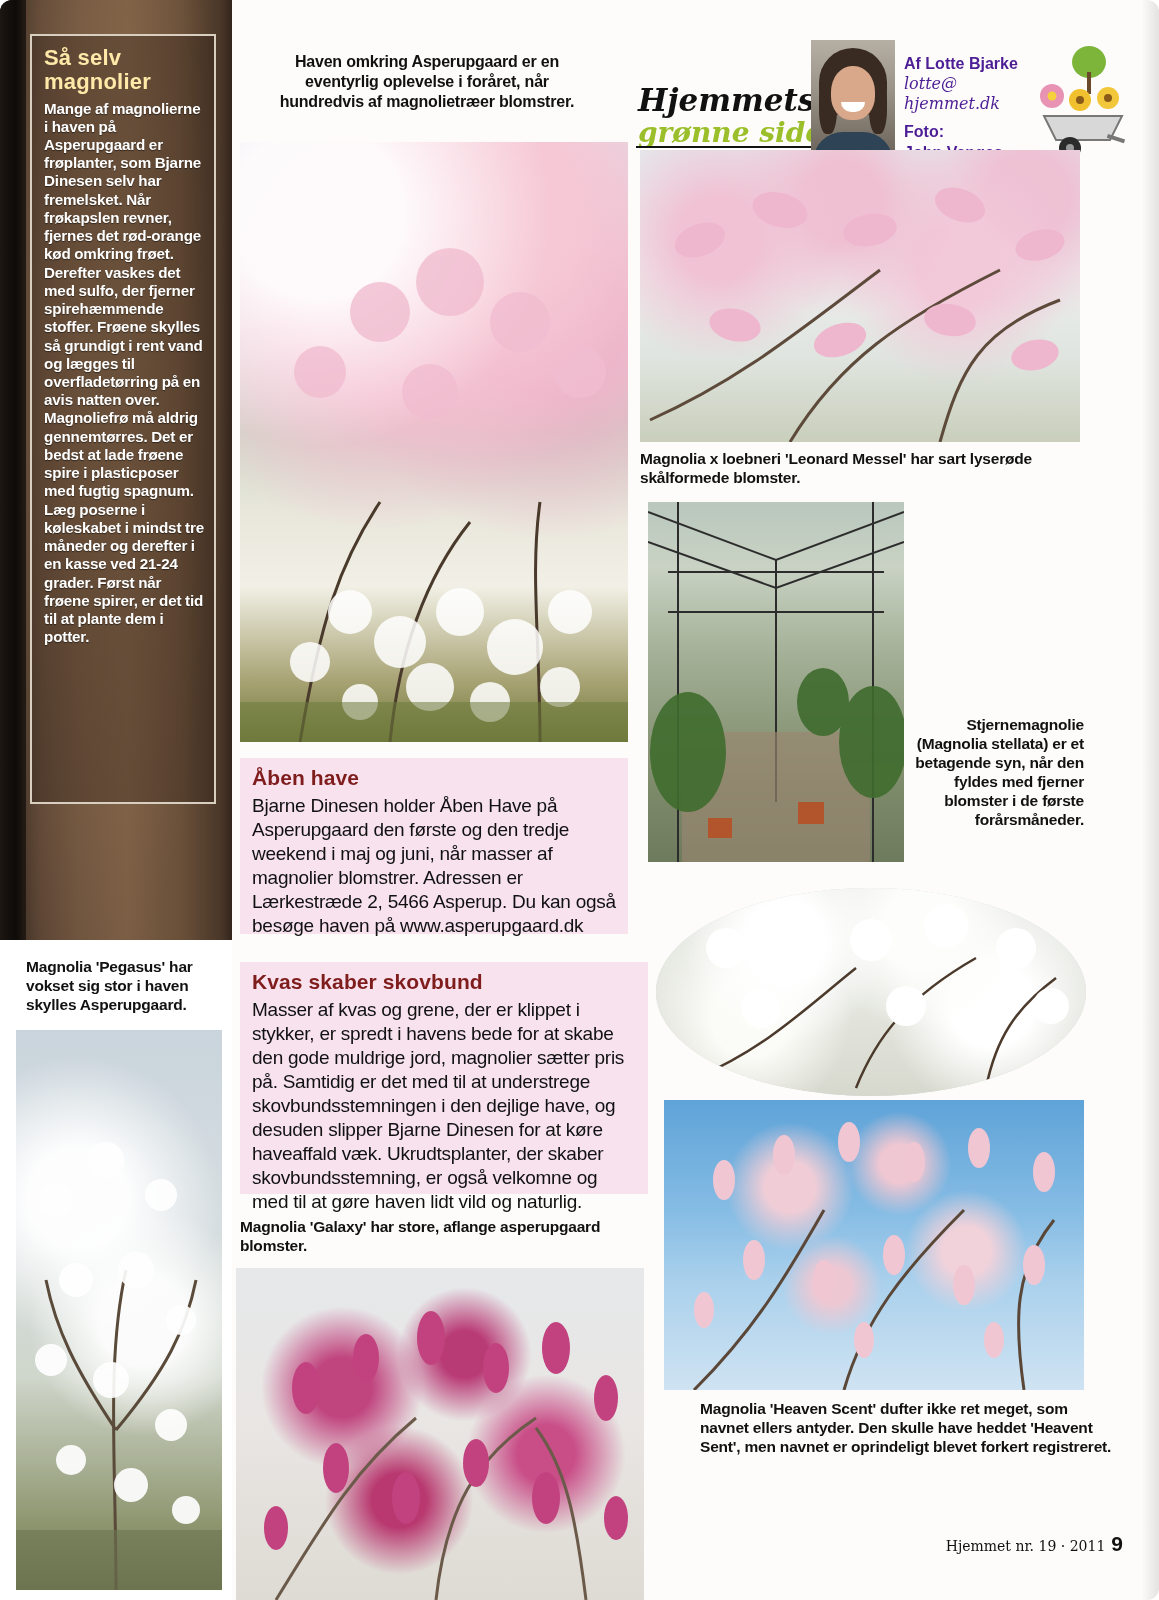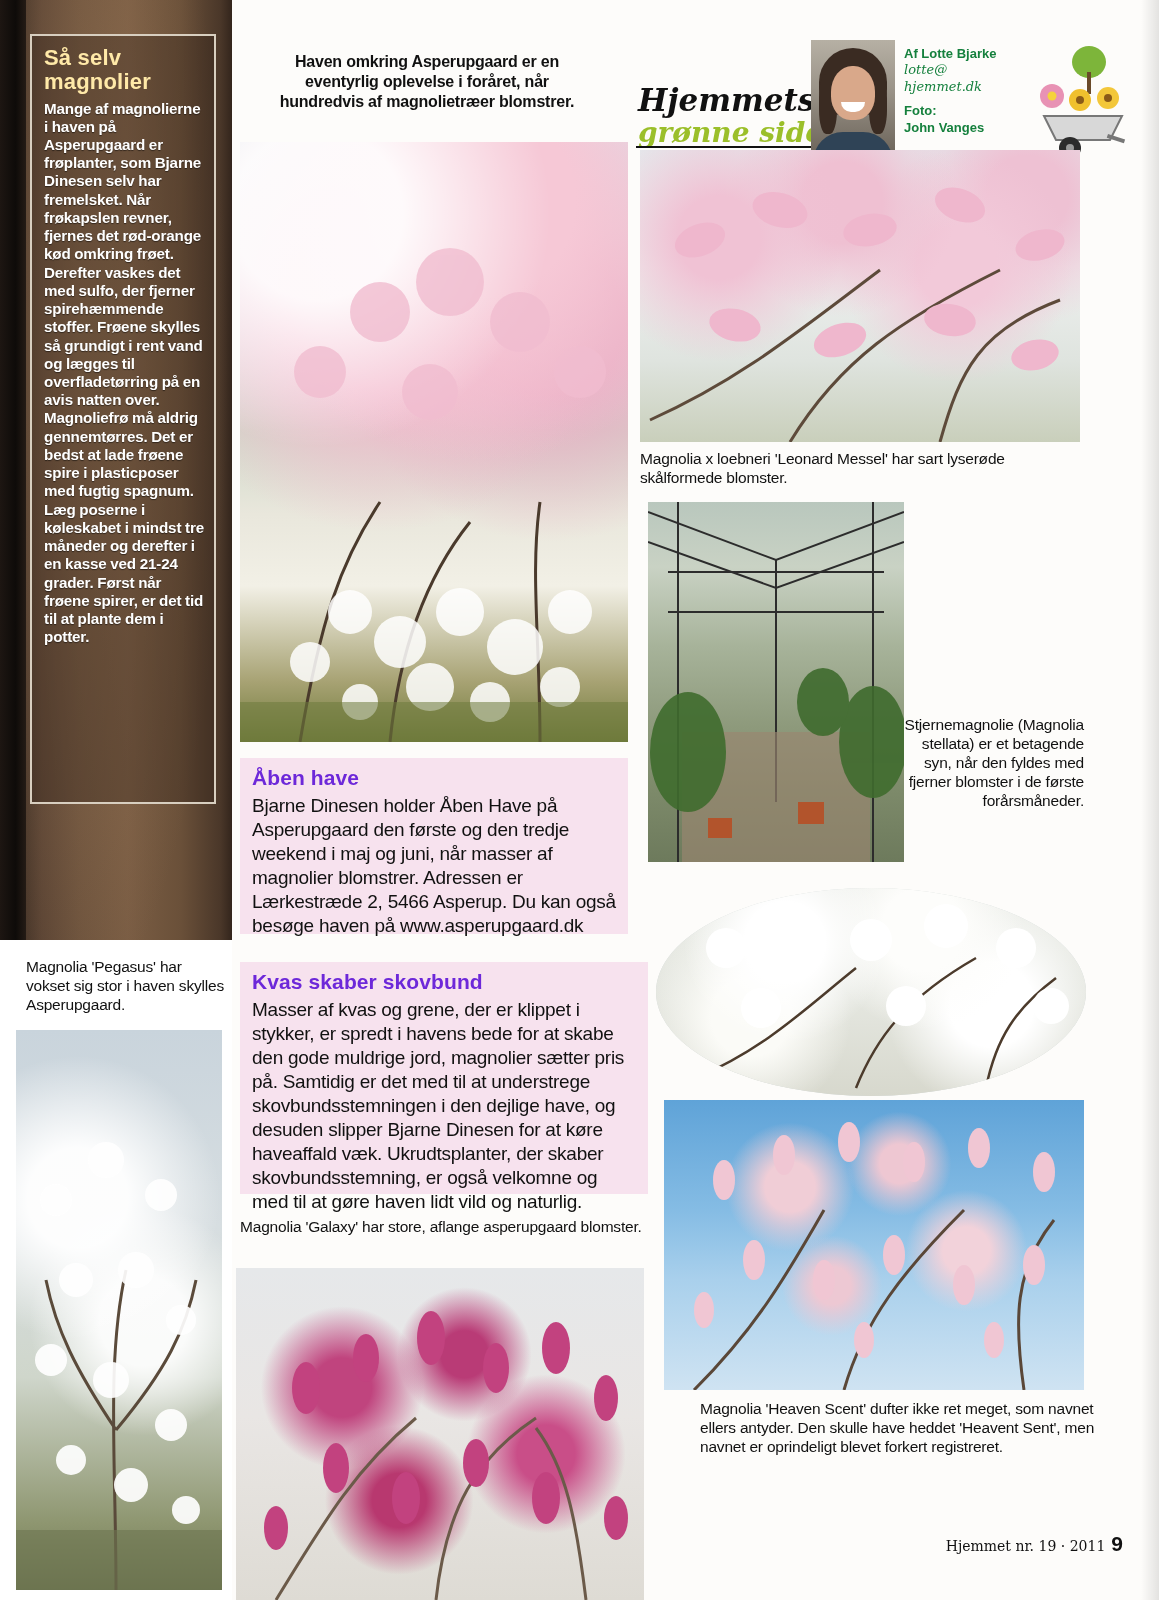--- a/index.html
+++ b/index.html
@@ -9,20 +9,21 @@
   }
   body {
     font-family: "Liberation Sans", sans-serif;
   }
   .page {
     position: relative;
     width: 1159px;
     height: 1600px;
     overflow: hidden;
     background: #fdfcfa;
+    border-radius: 12px;
   }
 
   
   .left-strip {
     position: absolute;
     left: 0; top: 0;
     width: 232px; height: 940px;
     background:
       linear-gradient(90deg, #2a211c 0%, #3a2c22 6%, #5b4434 18%, #6d533d 34%, #7a5d44 55%, #6a5039 78%, #4a3729 95%, #33251c 100%);
     overflow: hidden;
@@ -139,21 +140,21 @@
       radial-gradient(circle at 30% 30%, #f0cdd6 0 7%, rgba(240,205,214,0) 18%),
       radial-gradient(circle at 56% 22%, #eec7d2 0 6%, rgba(238,199,210,0) 16%),
       radial-gradient(circle at 72% 52%, #f2d2da 0 7%, rgba(242,210,218,0) 18%),
       radial-gradient(circle at 40% 64%, #edc8d3 0 6%, rgba(237,200,211,0) 16%),
       linear-gradient(180deg, #5fa3d8 0%, #85bce4 38%, #a9d0ec 62%, #cfe3f2 100%);
   }
 
   
   .caption {
     position: absolute;
-    font-weight: normal;
+    font-weight: bold;
     font-size: 15.5px;
     line-height: 1.22;
     color: #111;
     letter-spacing: -.2px;
   }
   .intro {
     position: absolute;
     font-weight: bold;
     font-size: 16px;
     line-height: 1.25;
@@ -166,21 +167,21 @@
   .pinkbox {
     position: absolute;
     background: #f7e2ee;
     padding: 8px 12px 12px 12px;
     box-sizing: border-box;
   }
   .pinkbox h3 {
     margin: 0 0 4px 0;
     font-size: 21px;
     font-weight: bold;
-    color: #6d28d9;
+    color: #7f1d1d;
     letter-spacing: .1px;
   }
   .pinkbox p {
     margin: 0;
     font-size: 19px;
     line-height: 1.26;
     color: #111;
     letter-spacing: -.25px;
   }
 
@@ -226,22 +227,22 @@
   }
   .author-photo .smile {
     position: absolute; left: 30px; top: 62px; width: 24px; height: 10px;
     border-radius: 0 0 14px 14px; background: #fff;
   }
   .author-photo .body {
     position: absolute; left: 2px; top: 92px; width: 80px; height: 30px;
     background: #2f4356; border-radius: 30px 30px 0 0;
   }
   .byline {
-    position: absolute; left: 268px; top: 8px; width: 140px;
-    font-size: 13px; line-height: 1.26; color: #15803d;
+    position: absolute; left: 268px; top: 16px; width: 140px;
+    font-size: 16px; line-height: 1.26; color: #4c1d95;
   }
   .byline .b { font-weight: bold; }
   .byline .i { font-style: italic; font-family: "DejaVu Serif", serif; }
   .logo-art { position: absolute; left: 398px; top: 4px; width: 96px; height: 118px; }
 
   .footer {
     position: absolute; right: 36px; bottom: 44px;
     font-family: "DejaVu Serif", serif;
     font-size: 14px; color: #111;
   }

